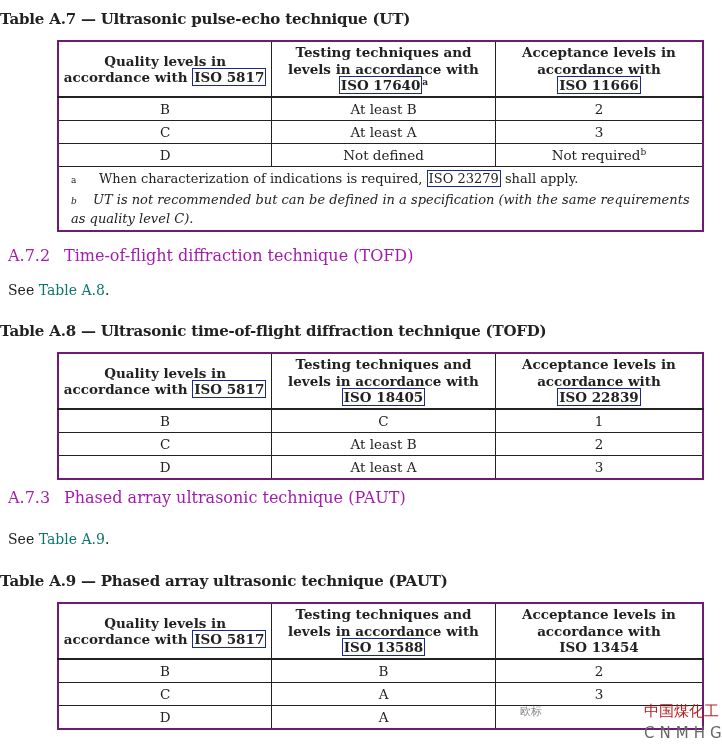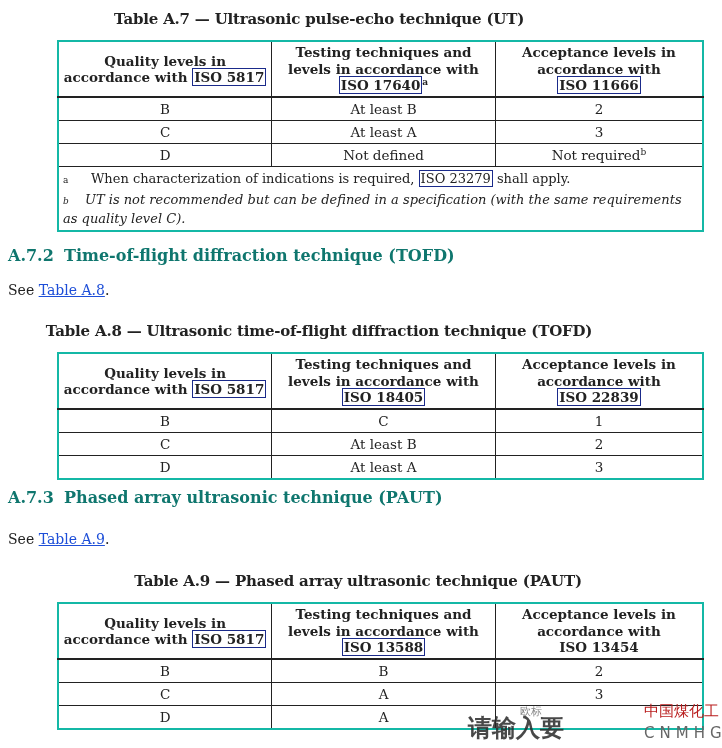--- a/index.html
+++ b/index.html
@@ -2,43 +2,43 @@
 <html><head>
 <meta charset="utf-8">
 <style>
   html, body { margin: 0; padding: 0; background: #ffffff; }
   body {
     width: 722px; height: 748px; overflow: hidden; position: relative;
     font-family: "DejaVu Serif", "Liberation Serif", serif;
     color: #222;
   }
   .caption {
-    position: absolute; left: 0; width: 638px; text-align: center;
+    position: absolute; left: 0; width: 638px; 
     font-family: "DejaVu Serif", serif; font-weight: bold; font-size: 15px;
     color: #222; letter-spacing: -0.2px;
   }
   .heading {
-    position: absolute; left: 8px; font-weight: bold; font-size: 16px; color: #0f766e;
+    position: absolute; left: 8px; font-weight: normal; font-size: 16px; color: #a21caf;
   }
   .heading .num { display: inline-block; width: 56px; }
   .seeline { position: absolute; left: 8px; font-size: 14px; color: #222; }
-  .seeline a { color: #1d4ed8; text-decoration: underline; }
+  .seeline a { color: #0f766e; }
   table.iso {
     position: absolute; left: 57px; width: 647px; border-collapse: collapse;
     font-size: 13.5px; color: #222; table-layout: fixed;
   }
   table.iso td, table.iso th {
     border: 1px solid #222; text-align: center; padding: 0 4px; line-height: 16.5px;
   }
-  table.iso { border: 2px solid #14b8a6; }
+  table.iso { border: 2px solid #701a75; }
   table.iso th { font-weight: bold; font-size: 13.5px; height: 54px; border-bottom: 2px solid #222; }
   table.iso td { height: 22px; }
   .ref { border: 1px solid #1a2a8a; padding: 0 1px; }
   sup.fn { font-size: 9px; vertical-align: super; line-height: 0; }
-  td.foot { text-align: left !important; font-size: 13px; padding: 3px 4px !important; height: auto !important; line-height: 17px !important; }
+  td.foot { text-align: left !important; font-size: 13px; padding: 3px 12px !important; height: auto !important; line-height: 17px !important; }
   .fn-mark { font-size: 9px; display: inline-block; width: 28px; vertical-align: top; padding-top: 2px; }
   .col1 { width: 212px; } .col2 { width: 222px; } .col3 { width: 206px; }
   .watermark { position: absolute; left: 468px; top: 700px; width: 254px; height: 48px; }
   .wm-text { position: absolute; left: 0; top: 12px; font-size: 24px; font-weight: bold; color: rgba(40,40,40,0.85); font-family: "DejaVu Sans", sans-serif; }
   .wm-small { position: absolute; left: 52px; top: 4px; font-size: 11px; color: rgba(80,80,80,0.7); font-family: "DejaVu Sans", sans-serif; }
   .wm-logo { position: absolute; left: 112px; top: 2px; font-size: 44px; font-weight: bold; color: #d93838; font-family: "DejaVu Sans", sans-serif; letter-spacing: -4px; line-height: 44px; }
   .wm-cn { position: absolute; left: 176px; top: 2px; font-size: 15px; color: #b91c1c; font-family: "DejaVu Sans", sans-serif; }
   .wm-en { position: absolute; left: 176px; top: 24px; font-size: 15px; color: #666; letter-spacing: 5px; font-family: "DejaVu Sans", sans-serif; }
 </style>
 </head>
@@ -111,21 +111,21 @@
     <td>D</td>
     <td>At least A</td>
     <td>3</td>
   </tr>
 </tbody>
   </table>
 
 <div class="heading" style="top:488px;"><span class="num">A.7.3</span><span>Phased array ultrasonic technique (PAUT)</span></div>
 <div class="seeline" style="top:531px;"><span>See </span><a>Table A.9</a><span>.</span></div>
 
-<div class="caption" style="top:572px;padding-left:39px;">Table A.9 — Phased array ultrasonic technique (PAUT)</div>
+<div class="caption" style="top:572px;">Table A.9 — Phased array ultrasonic technique (PAUT)</div>
 <table class="iso" style="top:602px;">
   <colgroup>
       <col class="col1">
       <col class="col2">
       <col class="col3">
     </colgroup>
   <tbody>
       <tr>
     <th><span>Quality levels in accordance with </span><span class="ref">ISO 5817</span></th>
     <th><span>Testing techniques and levels in accordance with</span><br><span class="ref">ISO 13588</span></th>
@@ -143,17 +143,16 @@
   </tr>
   <tr>
     <td>D</td>
     <td>A</td>
     <td></td>
   </tr>
 </tbody>
   </table>
 
 <div class="watermark">
-  <div class="wm-text">请输入要</div>
   <div class="wm-small">欧标</div>
   <div class="wm-cn">中国煤化工</div>
   <div class="wm-en">CNMHG</div>
 </div>
 
 </body></html>

